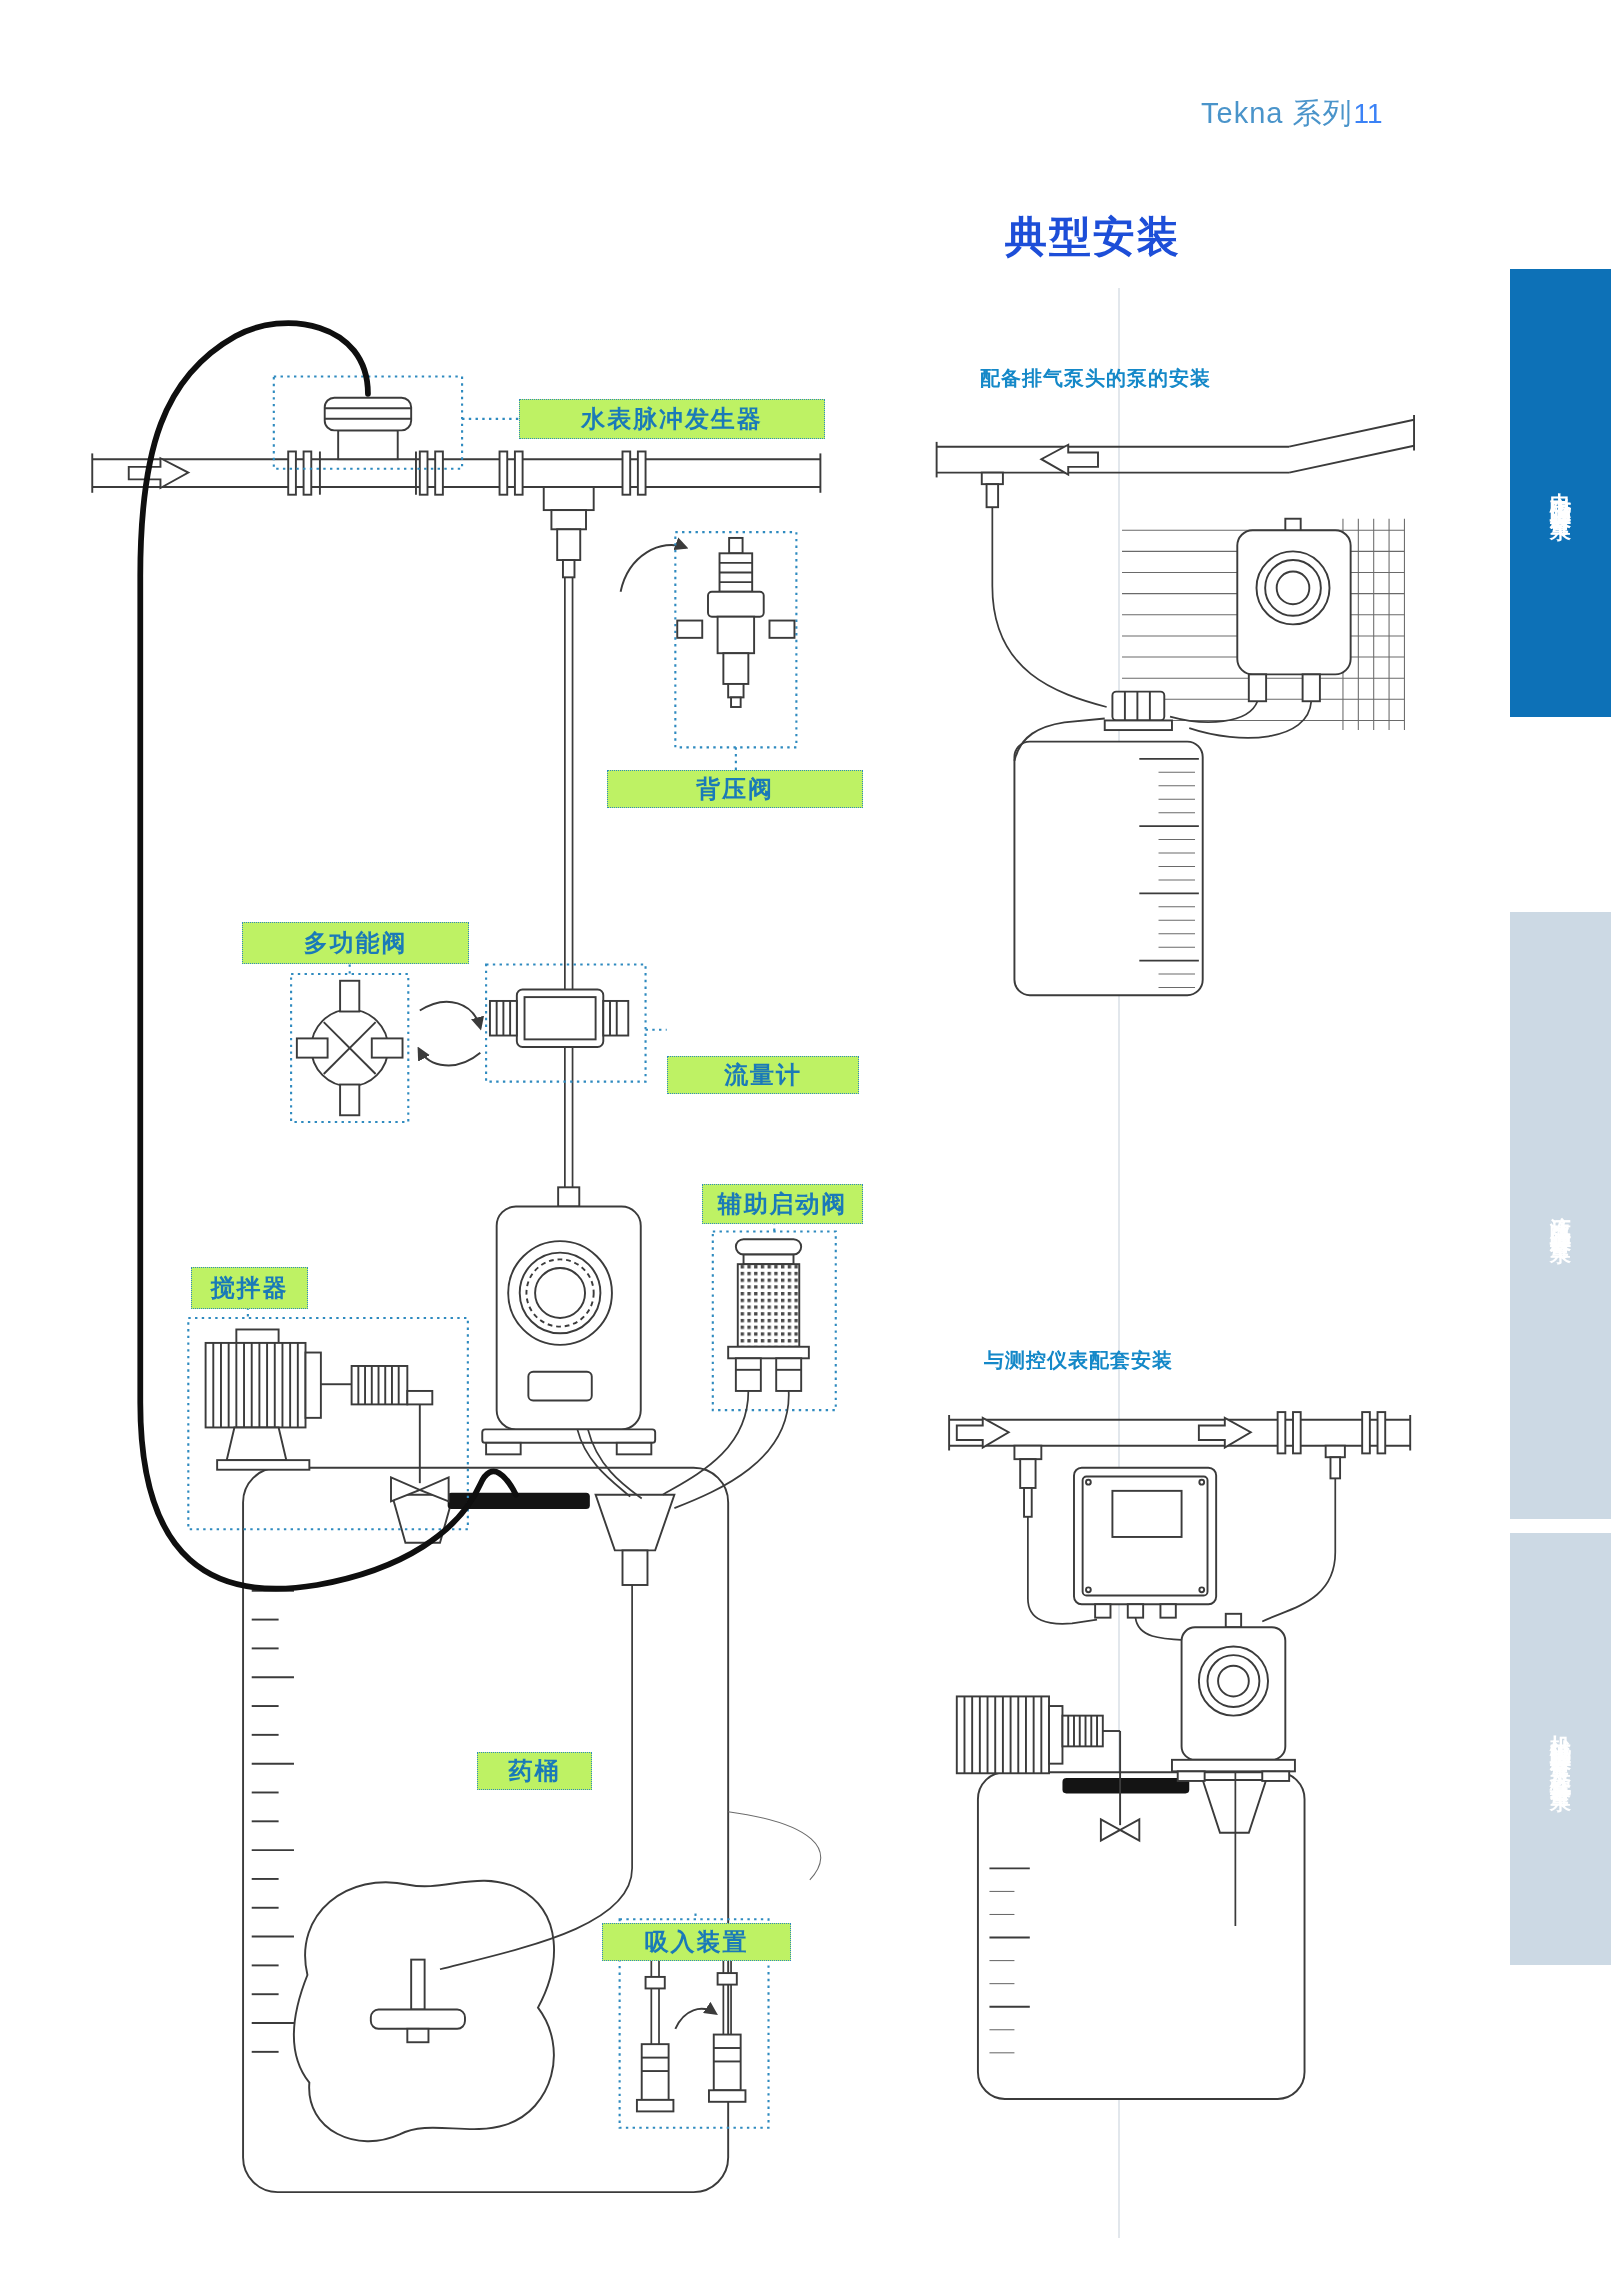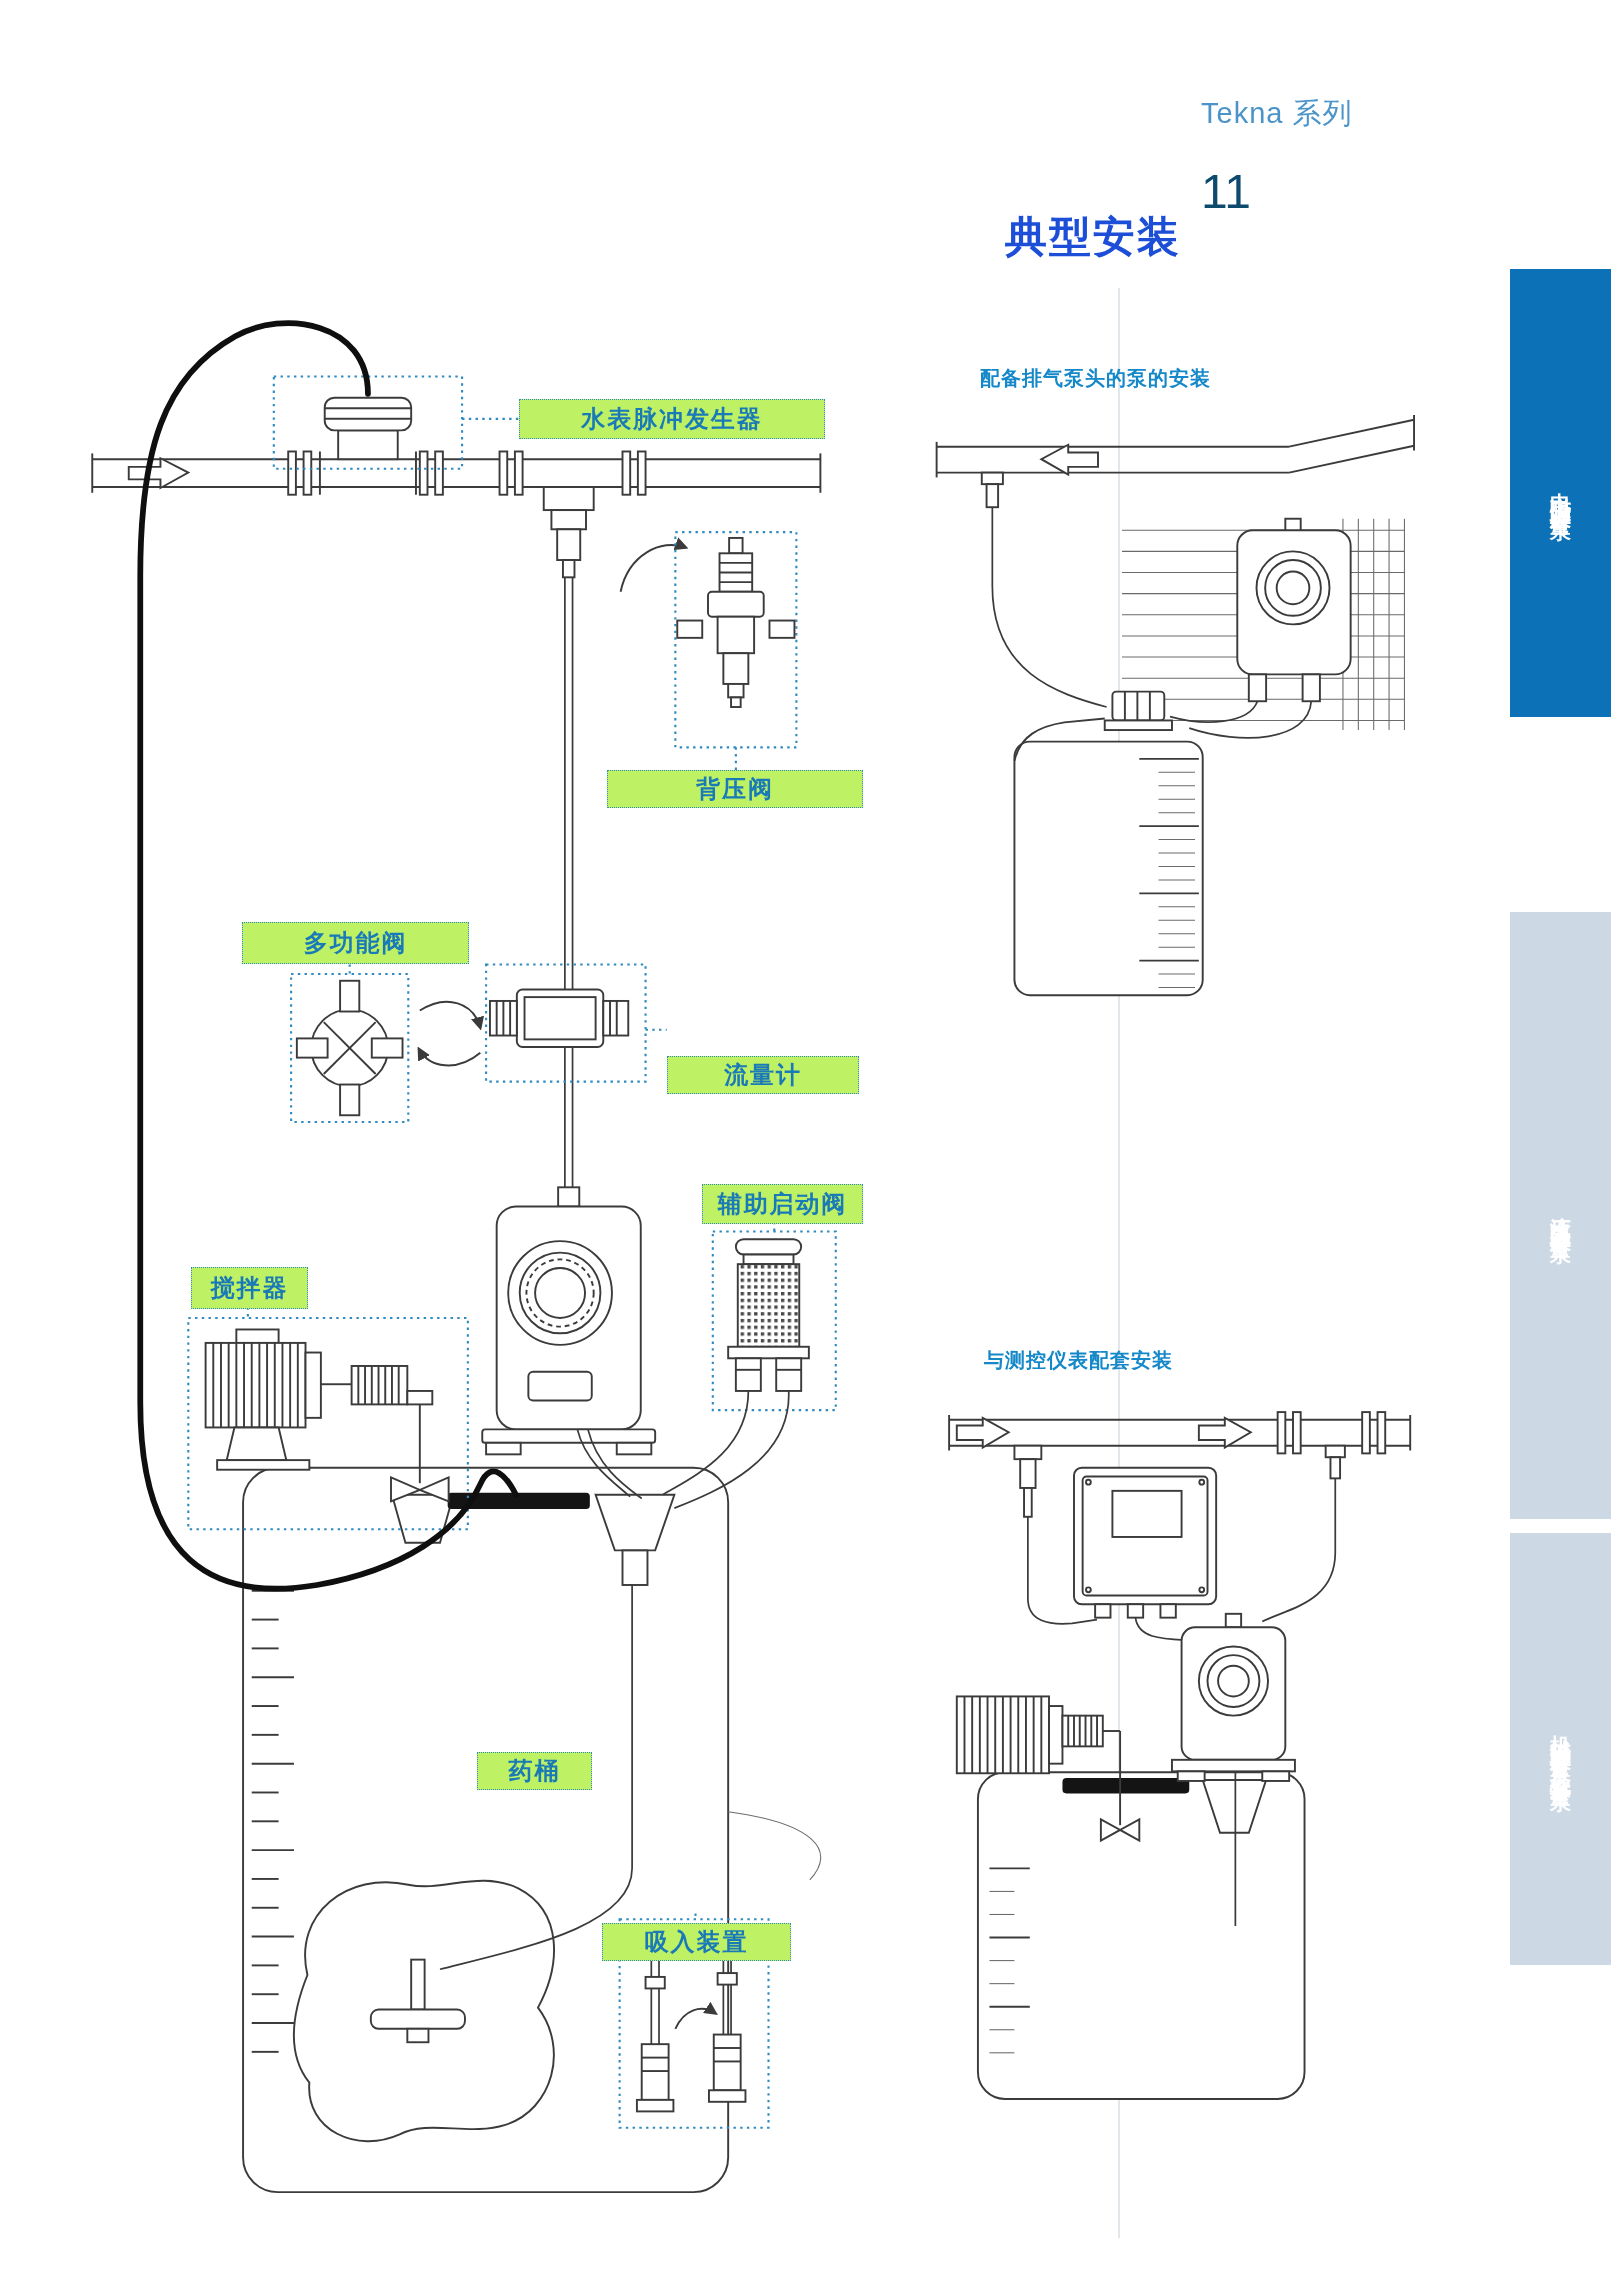--- a/index.html
+++ b/index.html
@@ -1,21 +1,21 @@
 <!DOCTYPE html>
 <html><head>
 <meta charset="utf-8">
 <style>
   html,body{margin:0;padding:0;background:#ffffff;}
   body{font-family:"Liberation Sans","DejaVu Sans",sans-serif;}
   .page{position:relative;width:1611px;height:2292px;background:#fff;overflow:hidden;}
   .abs{position:absolute;}
-  .hdr{left:1201px;top:94px;display:flex;align-items:baseline;gap:30px;flex-direction:column;}
+  .hdr{left:1201px;top:94px;display:flex;align-items:baseline;gap:1px;}
   .hdr .series{font-size:29px;color:#4a94ca;letter-spacing:1px;}
-  .hdr .pg{font-size:48px;color:#0c4a6e;font-weight:400;}
+  .hdr .pg{font-size:28px;color:#3b82f6;font-weight:400;}
   .title{left:1005px;top:209px;font-size:42px;font-weight:900;color:#1d4ed8;letter-spacing:1.9px;}
   .heading{font-size:20px;font-weight:800;color:#1488c8;letter-spacing:1px;}
   .dlabel{border:1.9px dotted #2e8abf;color:#1a7ab8;font-size:24px;font-weight:700;
           display:flex;align-items:center;justify-content:center;box-sizing:border-box;
           letter-spacing:1.9px;background:#bef264;}
   .tab{left:1510px;width:101px;display:flex;align-items:center;justify-content:center;
        writing-mode:vertical-rl;text-orientation:upright;color:#fff;font-size:21px;
        font-weight:700;letter-spacing:4.8px;}
   .cap{font-style:italic;font-weight:700;font-family:"DejaVu Serif","Liberation Serif",serif;
        font-size:26px;color:#1b1b1b;}

